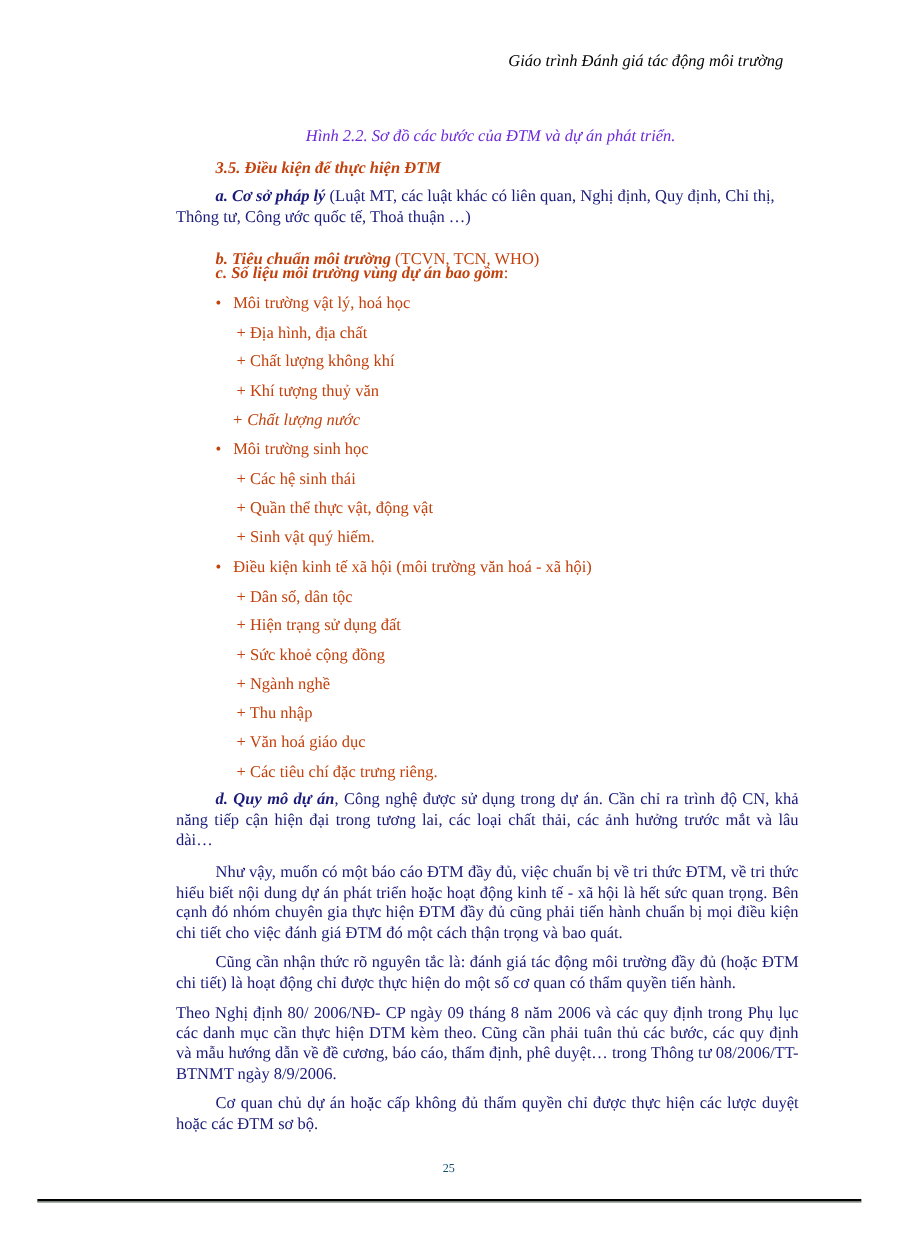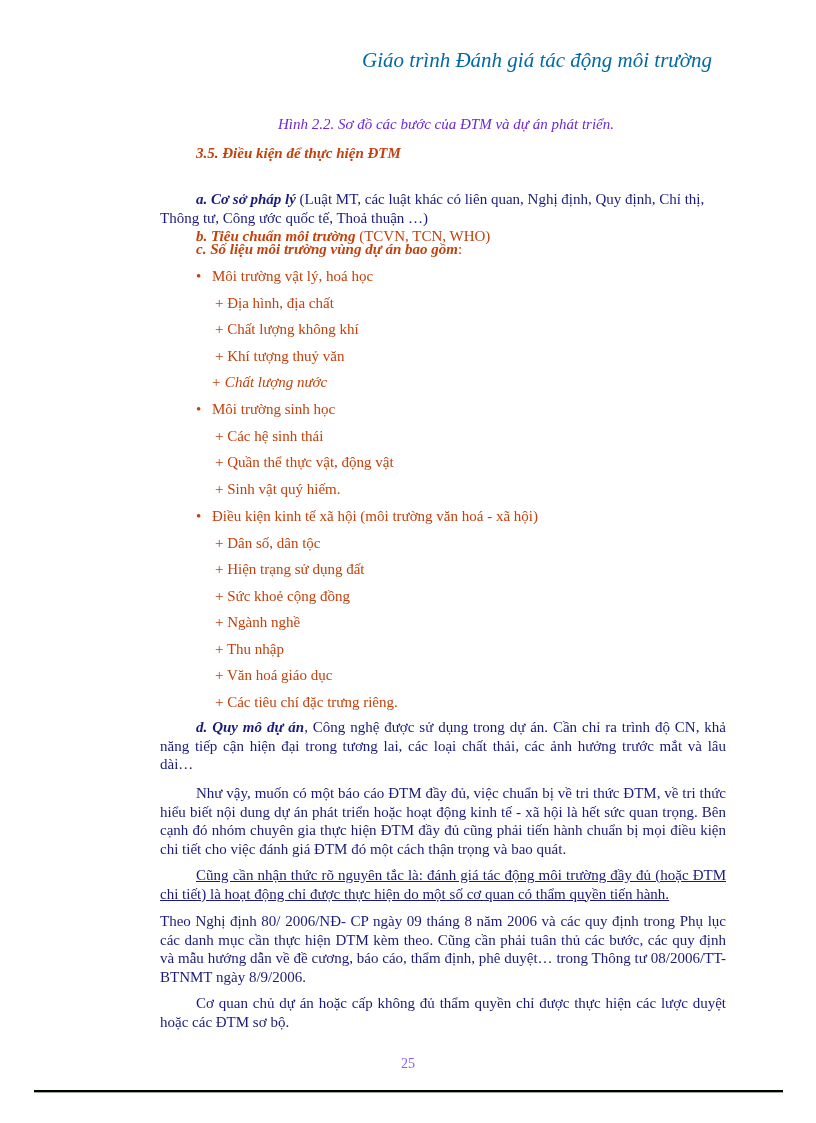--- a/index.html
+++ b/index.html
@@ -1,38 +1,38 @@
 <!DOCTYPE html>
 <html><head>
 <meta charset="utf-8">
 <style>
   html, body { margin: 0; padding: 0; background: #ffffff; }
   body { width: 816px; height: 1123px; position: relative; overflow: hidden;
          font-family: "Liberation Serif", "DejaVu Serif", serif; color: #1a1a7a; }
   .abs { position: absolute; }
-  .header { right: 104px; top: 48px; font-style: italic; font-size: 21px; color: #0369a1; }
+  .header { right: 104px; top: 48px; font-style: italic; font-size: 15px; color: #000000; }
   .caption { left: 0; width: 816px; top: 116px; text-align: center; font-style: italic; font-size: 15px; color: #6d28d9; padding-left: 76px; box-sizing: border-box; }
   .line { font-size: 15px; line-height: 18px; color: #c2410c; white-space: nowrap; }
   .para { left: 160px; width: 566px; font-size: 15px; line-height: 18.5px; text-align: justify; color: #1a1a7a; }
   .para .ind { display: inline-block; width: 36px; }
   b i, .bi { font-weight: bold; font-style: italic; }
   .bullet { display: inline-block; width: 16px; }
-  .pagenum { left: 0; width: 816px; text-align: center; top: 1056px; font-size: 14px; color: #8b5cf6; }
+  .pagenum { left: 0; width: 816px; text-align: center; top: 1056px; font-size: 11px; color: #0c4a6e; }
   .rule { left: 34px; width: 749px; top: 1090px; height: 2px; background: #000; border-bottom: 1px solid #9aa89a; }
 </style>
 </head>
 <body>
 
 <div class="abs header">Giáo trình Đánh giá tác động môi trường</div>
 
 <div class="abs caption">Hình 2.2. Sơ đồ các bước của ĐTM và dự án phát triển.</div>
 
 <div class="abs line bi" style="left:196px; top:144px;">3.5. Điều kiện để thực hiện ĐTM</div>
 
-<div class="abs para" style="top:170px;margin-top:20px;">
+<div class="abs para" style="top:170px;">
   <span class="ind"></span><span class="bi">a. Cơ sở pháp lý</span><span> (Luật MT, các luật khác có liên quan, Nghị định, Quy định, Chỉ thị,</span><br>
   <span>Thông tư, Công ước quốc tế, Thoả thuận …)</span>
 </div>
 
 <div class="abs line" style="left:196px; top:214px;margin-top:13px;">
   <span class="bi">b. Tiêu chuẩn môi trường</span><span> (TCVN, TCN, WHO)</span>
 </div>
 
 <div class="abs line" style="left:196px; top:240px;">
   <span class="bi">c. Số liệu môi trường vùng dự án bao gồm</span><span>:</span>
@@ -65,21 +65,21 @@
 <div class="abs line" style="left:215px; top:693px;">+ Các tiêu chí đặc trưng riêng.</div>
 
 <div class="abs para" style="top:718px;">
   <span class="ind"></span><span class="bi">d. Quy mô dự án</span><span>, Công nghệ được sử dụng trong dự án. Cần chỉ ra trình độ CN, khả năng tiếp cận hiện đại trong tương lai, các loại chất thải, các ảnh hưởng trước mắt và lâu dài…</span>
 </div>
 
 <div class="abs para" style="top:784px;">
   <span class="ind"></span><span>Như vậy, muốn có một báo cáo ĐTM đầy đủ, việc chuẩn bị về tri thức ĐTM, về tri thức hiểu biết nội dung dự án phát triển hoặc hoạt động kinh tế - xã hội là hết sức quan trọng. Bên cạnh đó nhóm chuyên gia thực hiện ĐTM đầy đủ cũng phải tiến hành chuẩn bị mọi điều kiện chi tiết cho việc đánh giá ĐTM đó một cách thận trọng và bao quát.</span>
 </div>
 
-<div class="abs para" style="top:866px;text-decoration:underline;">
+<div class="abs para" style="top:866px;">
   <span class="ind"></span><span>Cũng cần nhận thức rõ nguyên tắc là: đánh giá tác động môi trường đầy đủ (hoặc ĐTM chi tiết) là hoạt động chỉ được thực hiện do một số cơ quan có thẩm quyền tiến hành.</span>
 </div>
 
 <div class="abs para" style="top:912px;">
   <span>Theo Nghị định 80/ 2006/NĐ- CP ngày 09 tháng 8 năm 2006 và các quy định trong Phụ lục các danh mục cần thực hiện DTM kèm theo. Cũng cần phải tuân thủ các bước, các quy định và mẫu hướng dẫn về đề cương, báo cáo, thẩm định, phê duyệt… trong Thông tư 08/2006/TT- BTNMT ngày 8/9/2006.</span>
 </div>
 
 <div class="abs para" style="top:994px;">
   <span class="ind"></span><span>Cơ quan chủ dự án hoặc cấp không đủ thẩm quyền chỉ được thực hiện các lược duyệt hoặc các ĐTM sơ bộ.</span>
 </div>

